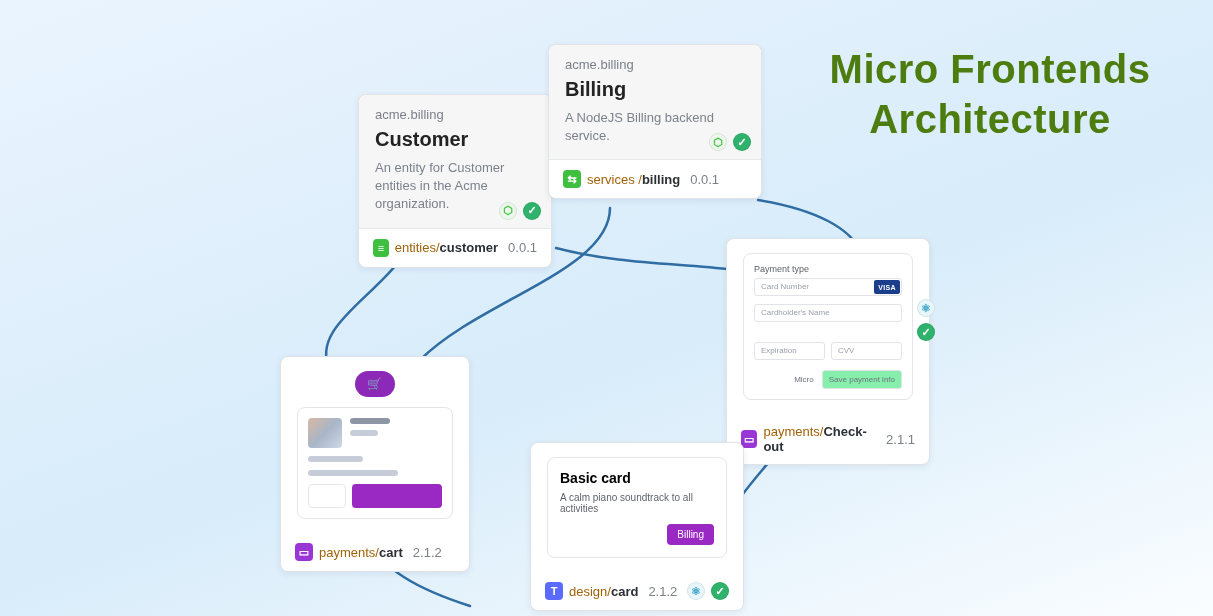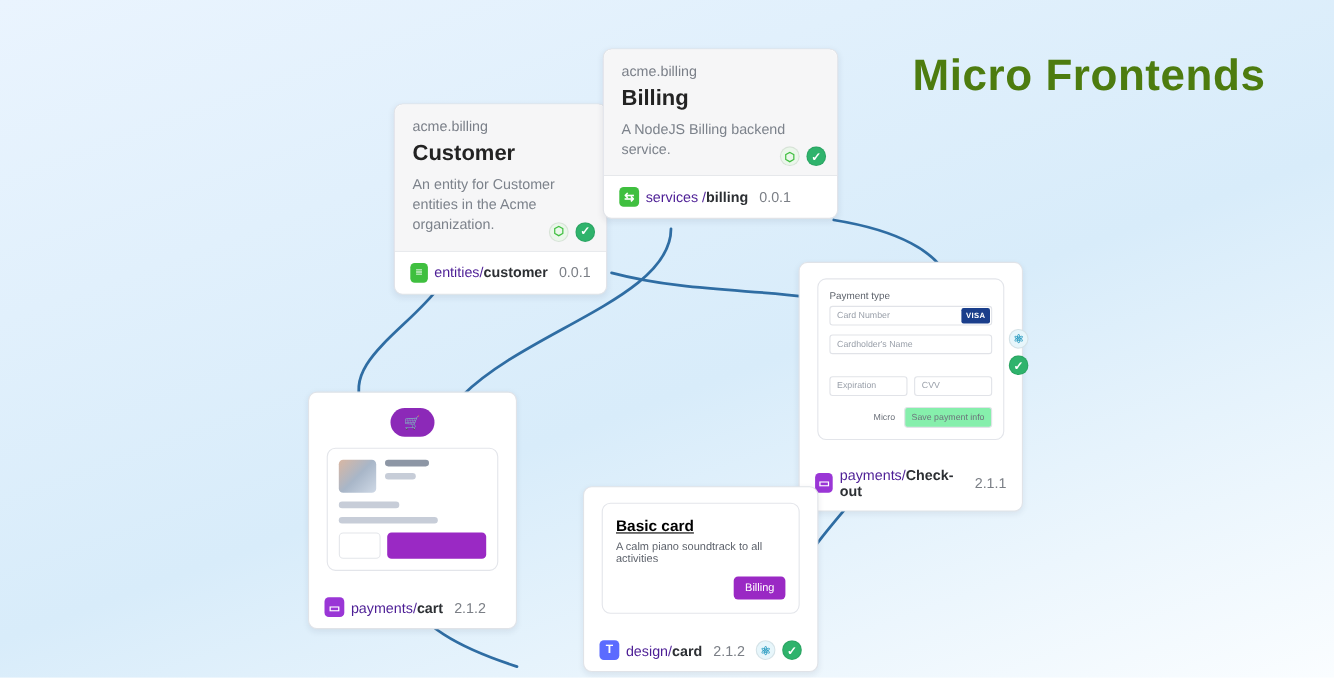--- a/index.html
+++ b/index.html
@@ -47,21 +47,21 @@
 
   .card-foot {
     display: flex;
     align-items: center;
     gap: 6px;
     padding: 10px 14px;
     font-size: 13px;
     color: #333;
   }
   .card-foot .path  { color: #6e7177; }
-  .card-foot .seg   { color: #4c1d95; }
+  .card-foot .seg   { color: #a16207; }
   .card-foot .name  { color: #2c2f33; font-weight: 700; }
   .card-foot .ver   { color: #7b7f86; margin-left: 4px; }
 
   .icon-box {
     width: 18px; height: 18px; border-radius: 4px;
     display: inline-flex; align-items: center; justify-content: center;
     font-size: 11px; color: #fff; font-weight: 700;
   }
   .icon-box.green  { background: #3fbf3f; }
   .icon-box.purple { background: #9a36d6; }
@@ -125,21 +125,21 @@
   .co-input .ph { position:absolute; left:6px; top:3px; font-size:8px; color:#9aa0aa; }
   .co-row { display:flex; gap:6px; margin-top:20px; }
   .co-actions { display:flex; gap:8px; justify-content:flex-end; margin-top:10px; align-items:center; }
   .co-cancel { font-size:8px; color:#6d727b; }
   .co-save { font-size:8px; color:#6d727b; padding:4px 6px; border:1px solid #e1e3e8; border-radius:3px; background:#86efac;}
   .co-badges { position:absolute; right:-6px; top:60px; display:flex; flex-direction:column; gap:6px; }
   .co-preview-wrap { position:relative; }
 
   
   .dcard { border:1px solid #e3e5ea; border-radius:8px; padding:12px; }
-  .dcard h4 { font-size:14px; font-weight:700; margin-bottom:6px;text-decoration:underline; }
+  .dcard h4 { font-size:14px; font-weight:700; margin-bottom:6px; }
   .dcard p  { font-size:10px; color:#5e636c; }
   .dcard .action { margin-top:10px; display:flex; justify-content:flex-end; }
   .dcard .btn { background:#9a29c4; color:#fff; font-size:10px; padding:5px 10px; border-radius:4px; }
 
 </style>
 </head>
 <body>
 
 <div class="canvas">
 
@@ -153,20 +153,21 @@
 
     <path d="M 556 248 C 640 270, 720 260, 780 280"></path>
 
     <path d="M 820 400 C 790 440, 760 470, 740 498"></path>
 
     <path d="M 360 530 C 380 570, 420 590, 470 606"></path>
   </svg>
 
   <div class="title">
     <div>Micro Frontends</div>
+    <div>Architecture</div>
   </div>
 
   <div class="card" id="card-customer">
     <div class="card-head">
       <div class="scope">acme.billing</div>
       <div class="name">Customer</div>
       <div class="desc">An entity for Customer entities in the Acme organization.</div>
       <div class="badges">
         <span class="badge tech">⬡</span>
         <span class="badge check">✓</span>

